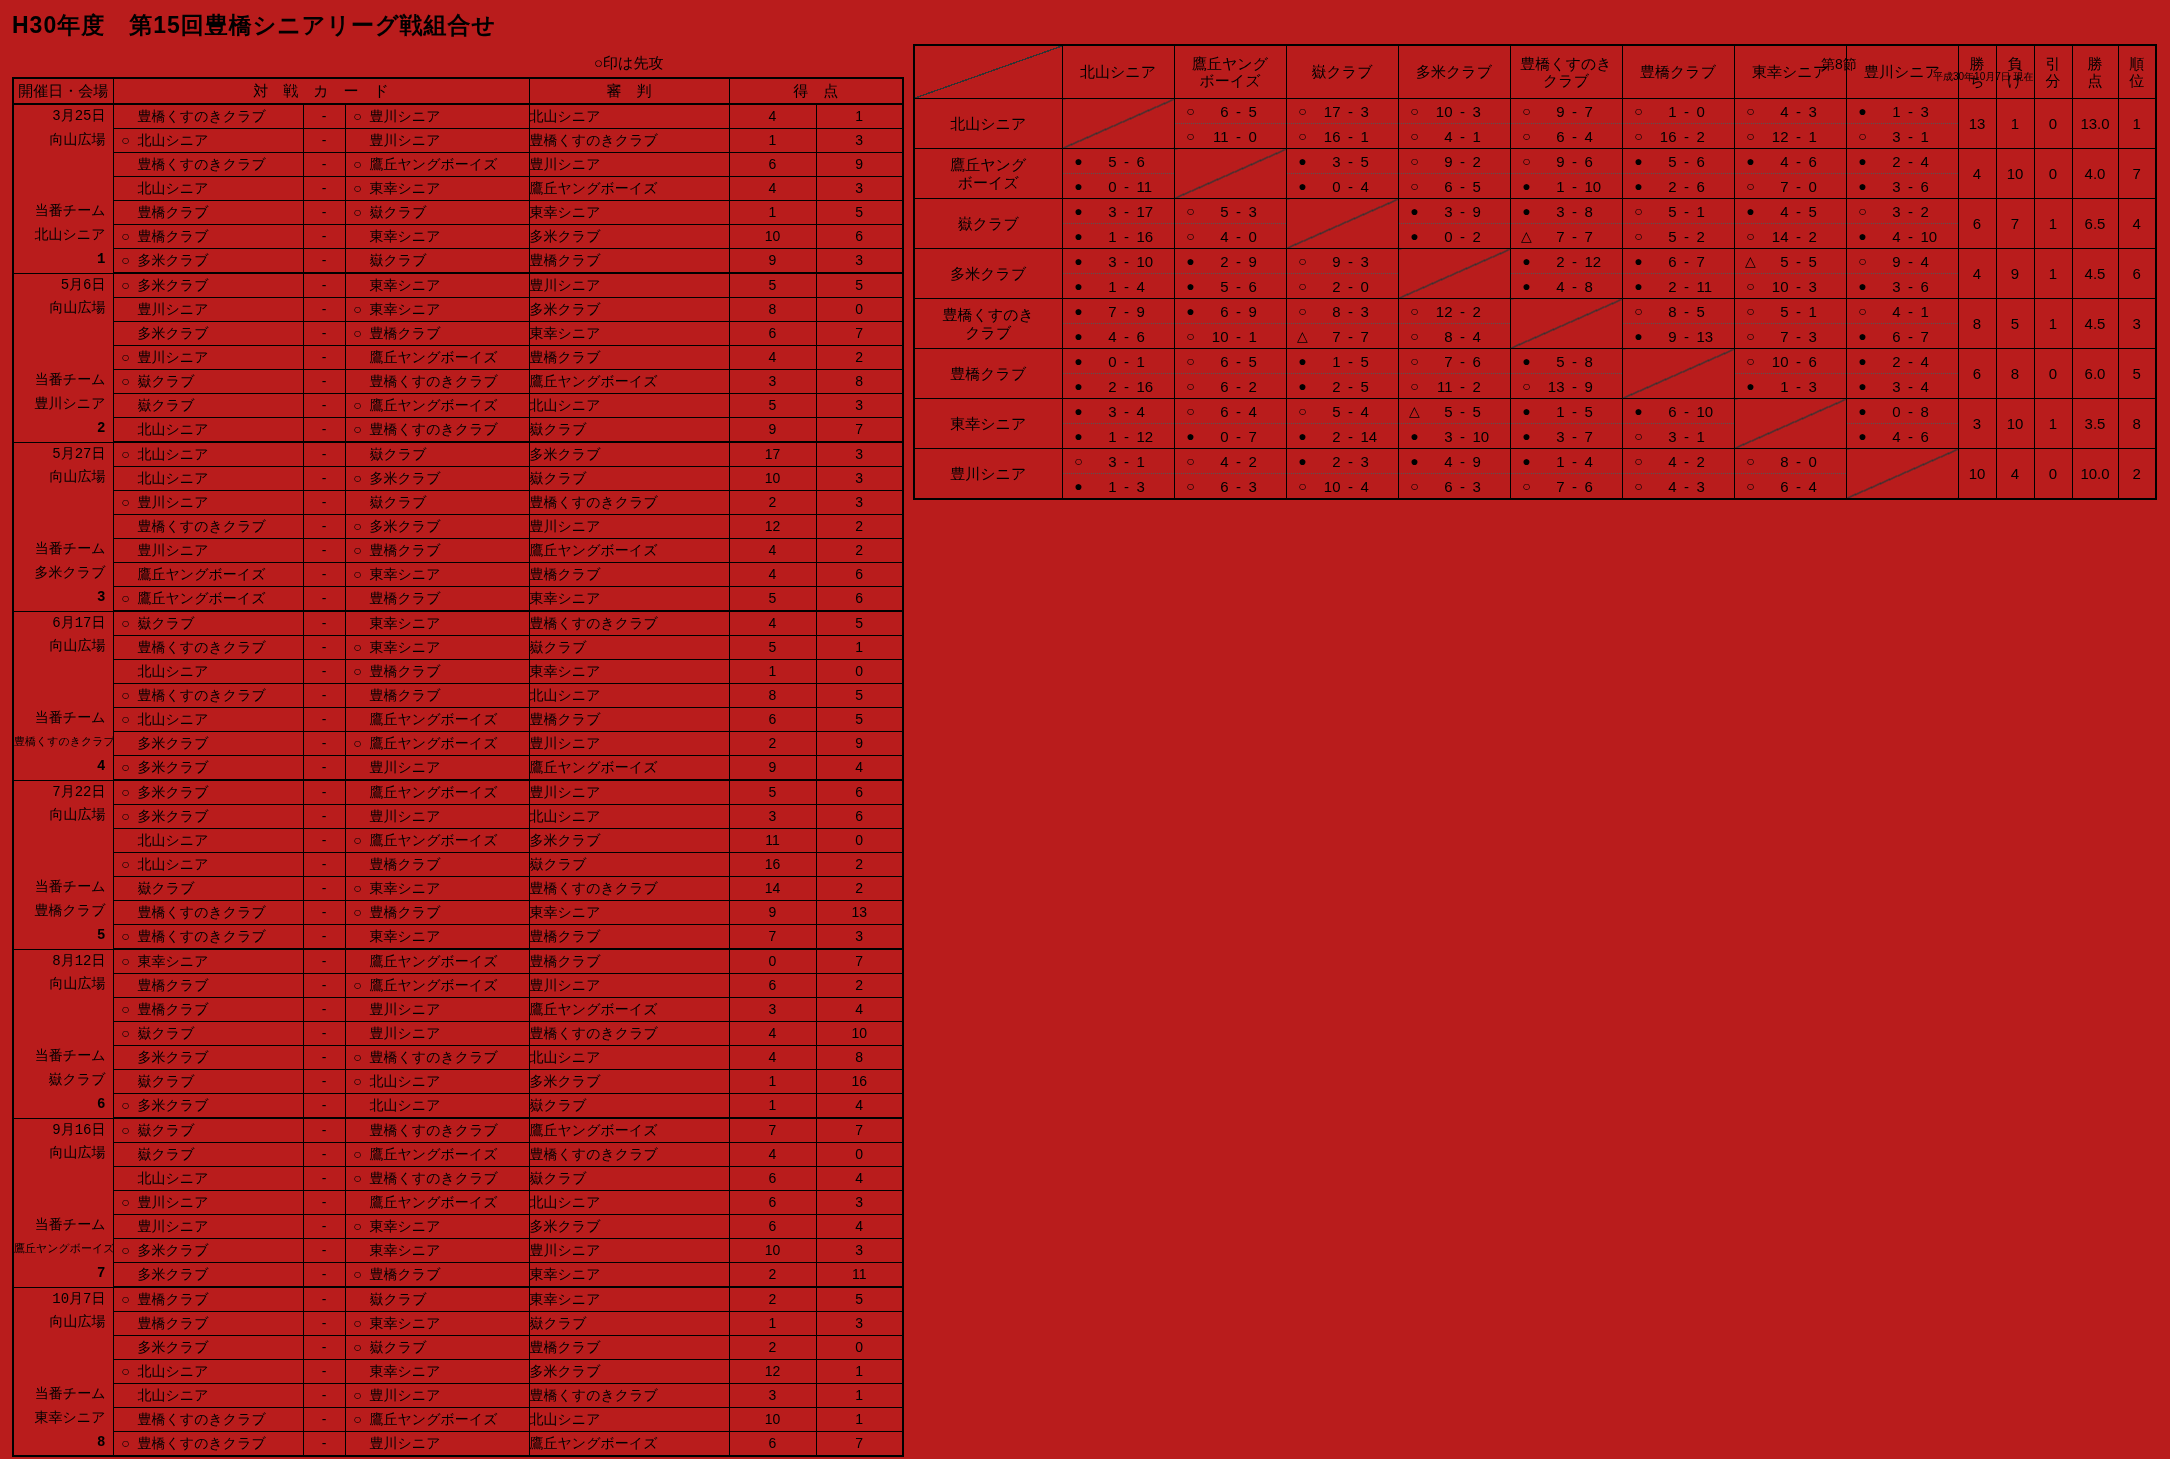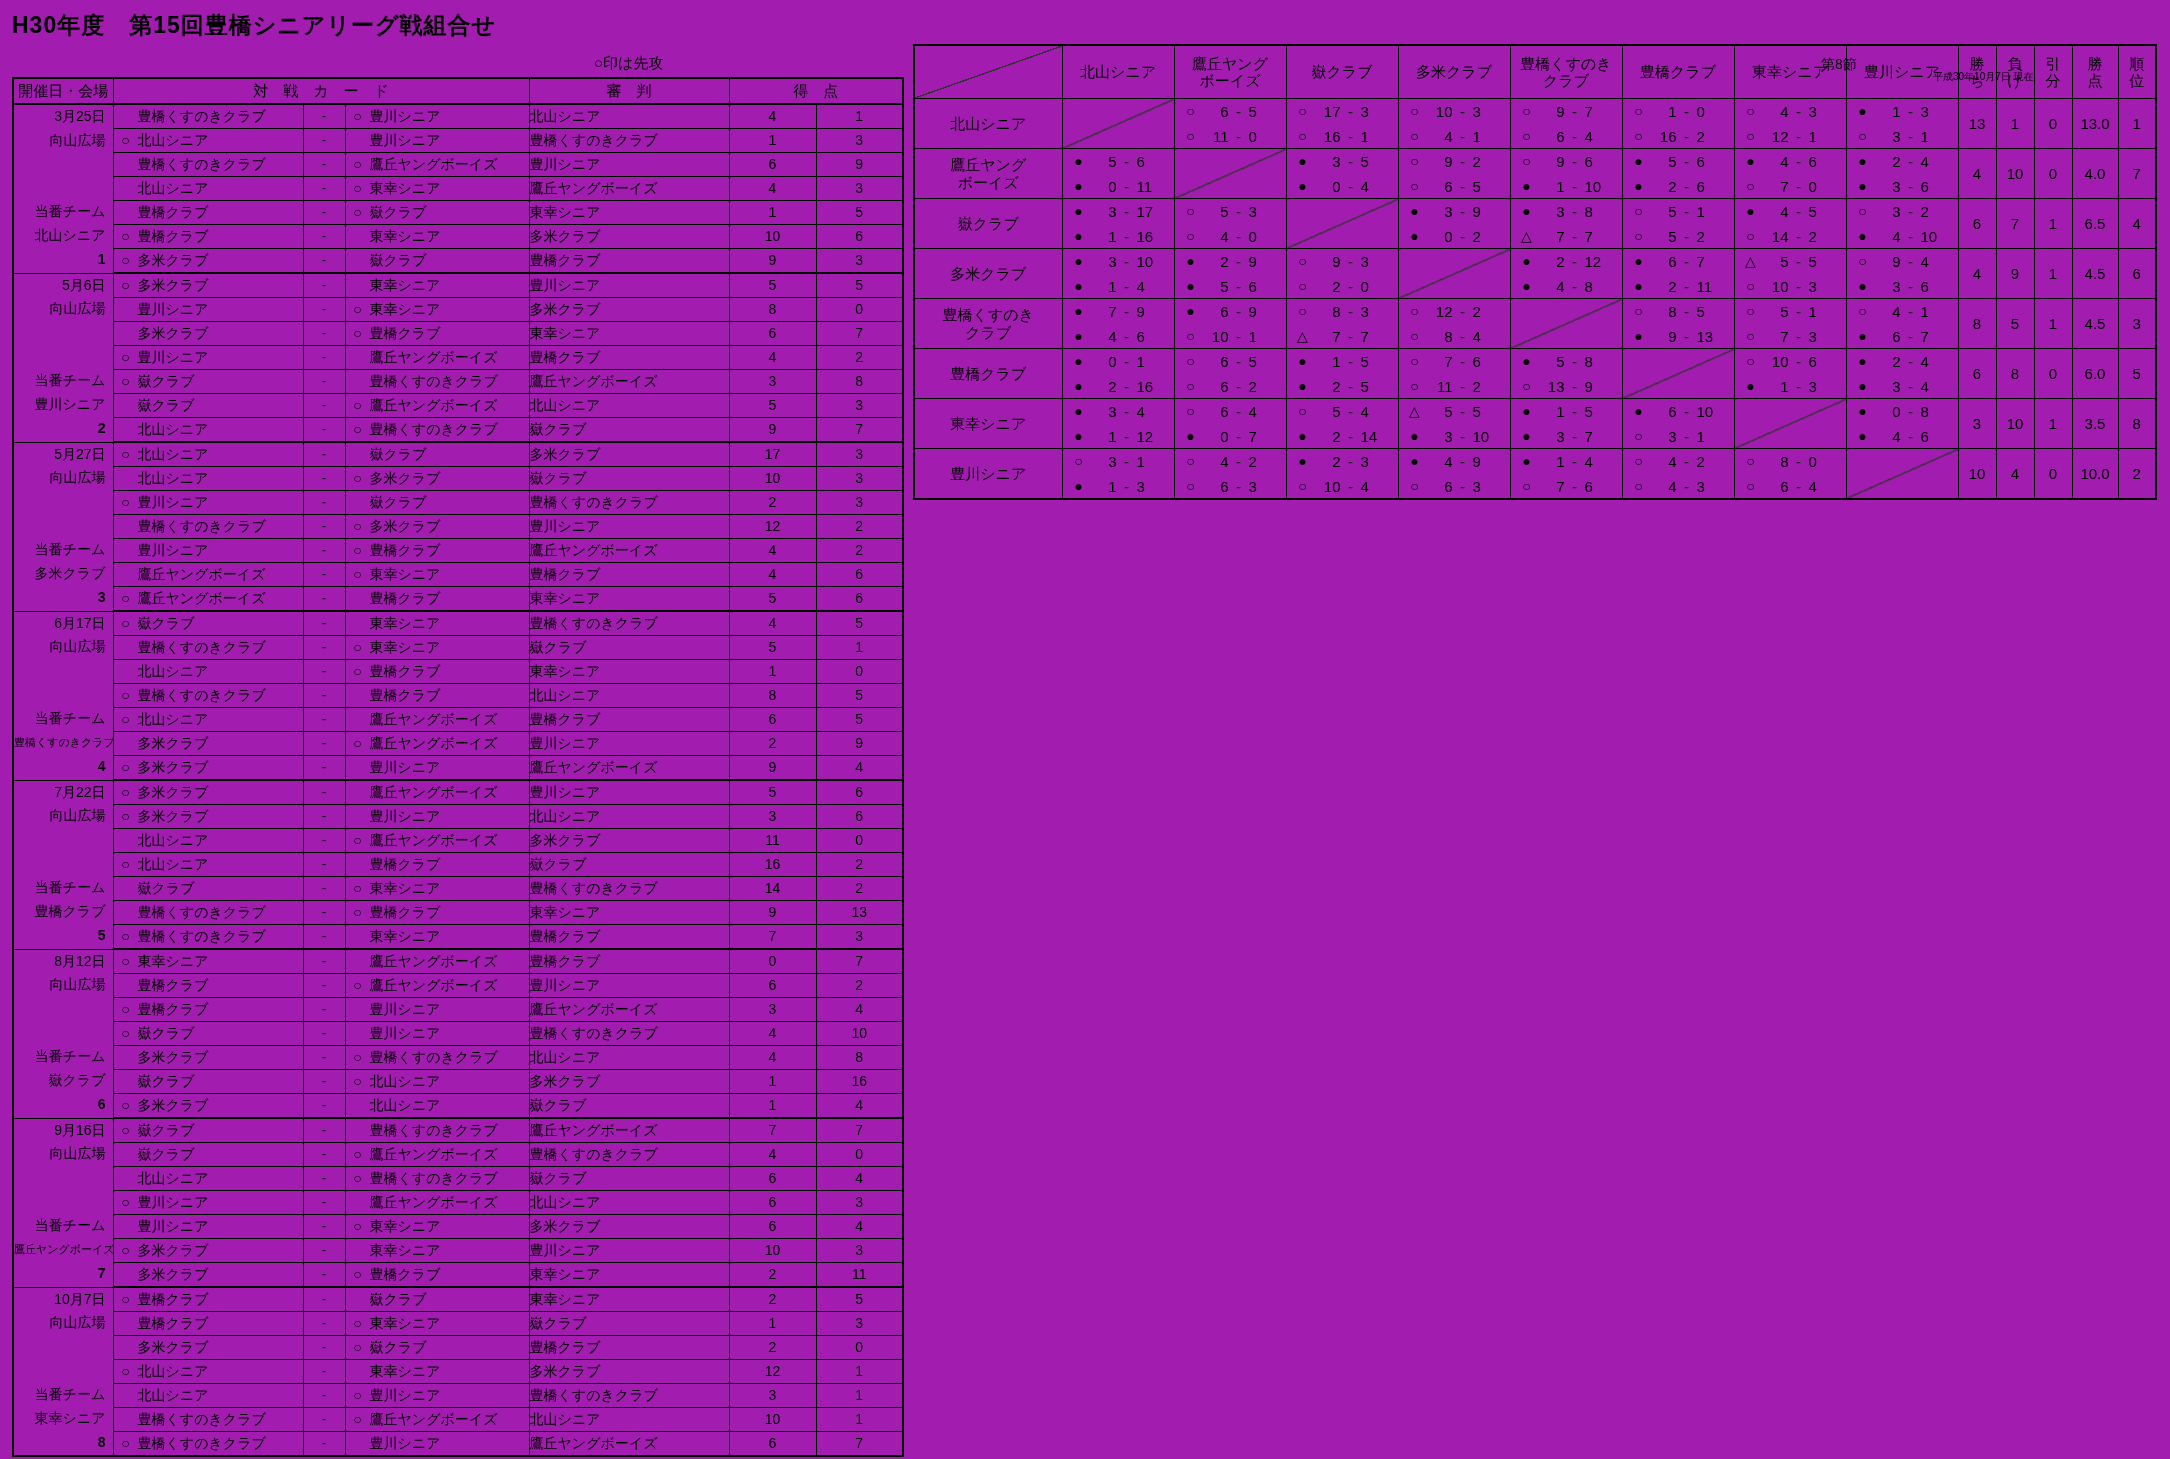--- a/index.html
+++ b/index.html
@@ -1,27 +1,27 @@
 <!DOCTYPE html>
 <html><head>
 <meta charset="utf-8">
 <style>
   html,body{margin:0;padding:0;background:#fff;}
   body{width:2170px;height:1459px;font-family:"Liberation Sans","DejaVu Sans",sans-serif;color:#000;}
-  .page{position:relative;width:2170px;height:1459px;overflow:hidden;background:#a21caf;}
+  .page{position:relative;width:2170px;height:1459px;overflow:hidden;background:#b91c1c;}
 
   
   .left-sec{position:absolute;left:12px;top:10px;width:892px;}
   .l-title{font-size:23px;font-weight:bold;letter-spacing:1px;white-space:nowrap;}
   .l-note{position:absolute;left:582px;top:44px;font-size:15px;font-family:Liberation Serif, serif;}
   table.sched{border-collapse:collapse;table-layout:fixed;width:890px;margin-top:36px;border:2px solid #000;padding-left:20px;}
   .sched th{border:1px solid #000;border-bottom:2px solid #000;font-weight:normal;font-size:15px;height:24px;padding:0;white-space:nowrap;overflow:hidden;text-align:center;}
   .sched td{border:1px solid #000;height:23px;font-size:14px;padding:0;white-space:nowrap;overflow:hidden;line-height:23px;}
   .sched tr.blk-end td{border-bottom:2px solid #000;}
-  .datecell{vertical-align:top;}
+  .datecell{vertical-align:top;font-family:Liberation Mono, monospace;}
   .dline{height:23.85px;line-height:23.85px;text-align:right;padding-right:7px;overflow:hidden;}
   .dline.small{font-size:11px;}
   .dline.bnum{font-weight:bold;}
   .teamcell{padding-left:4px;}
   .mk{display:inline-block;width:24px;text-align:center;}
   .dashcell{text-align:center;}
   .refcell{padding-left:5px;}
   .scell{text-align:center;}
 
   

